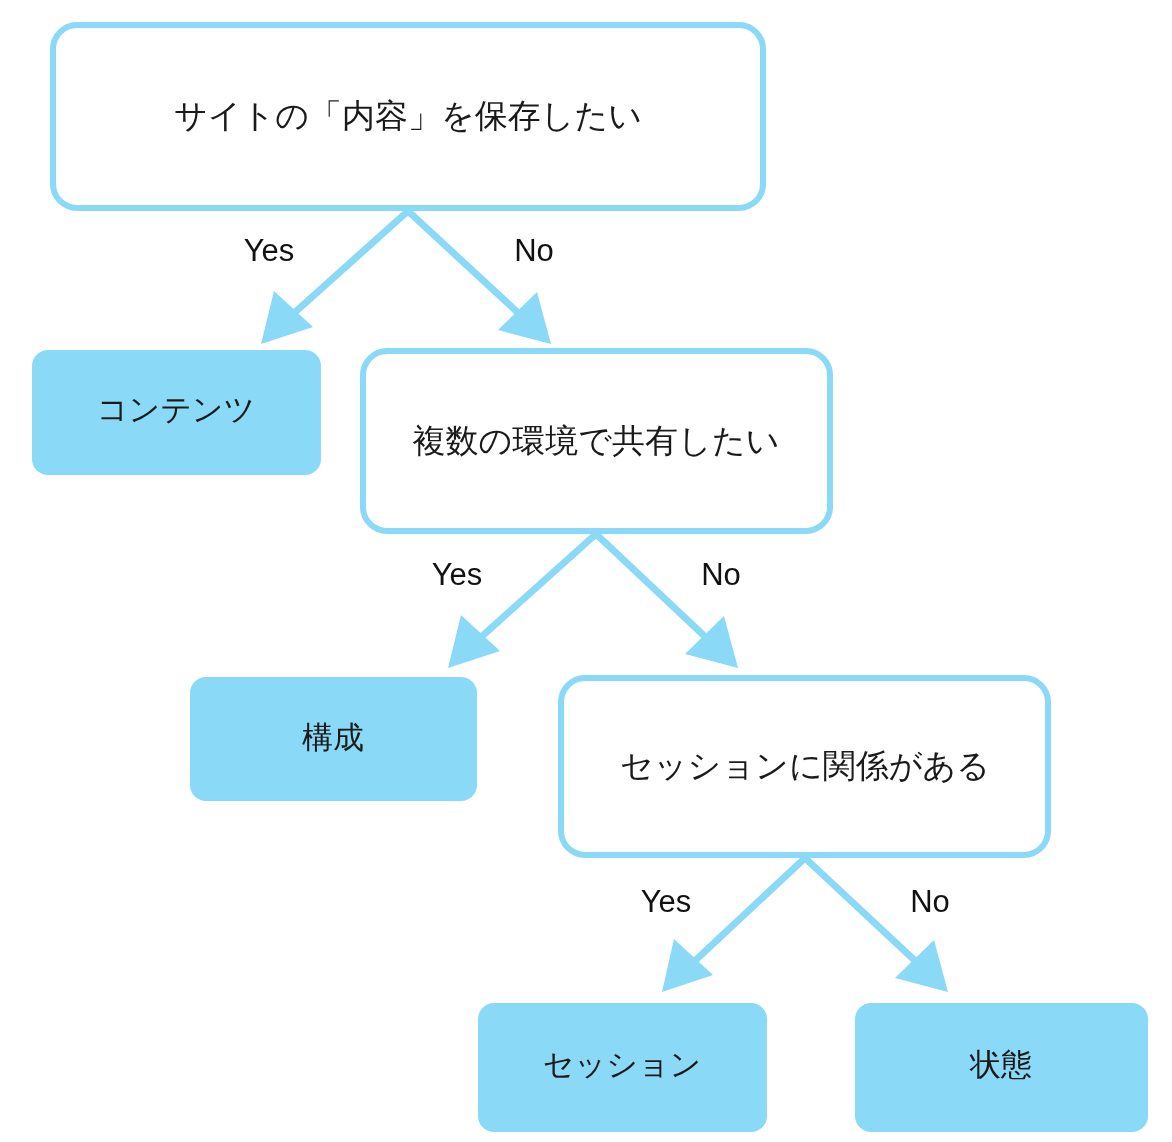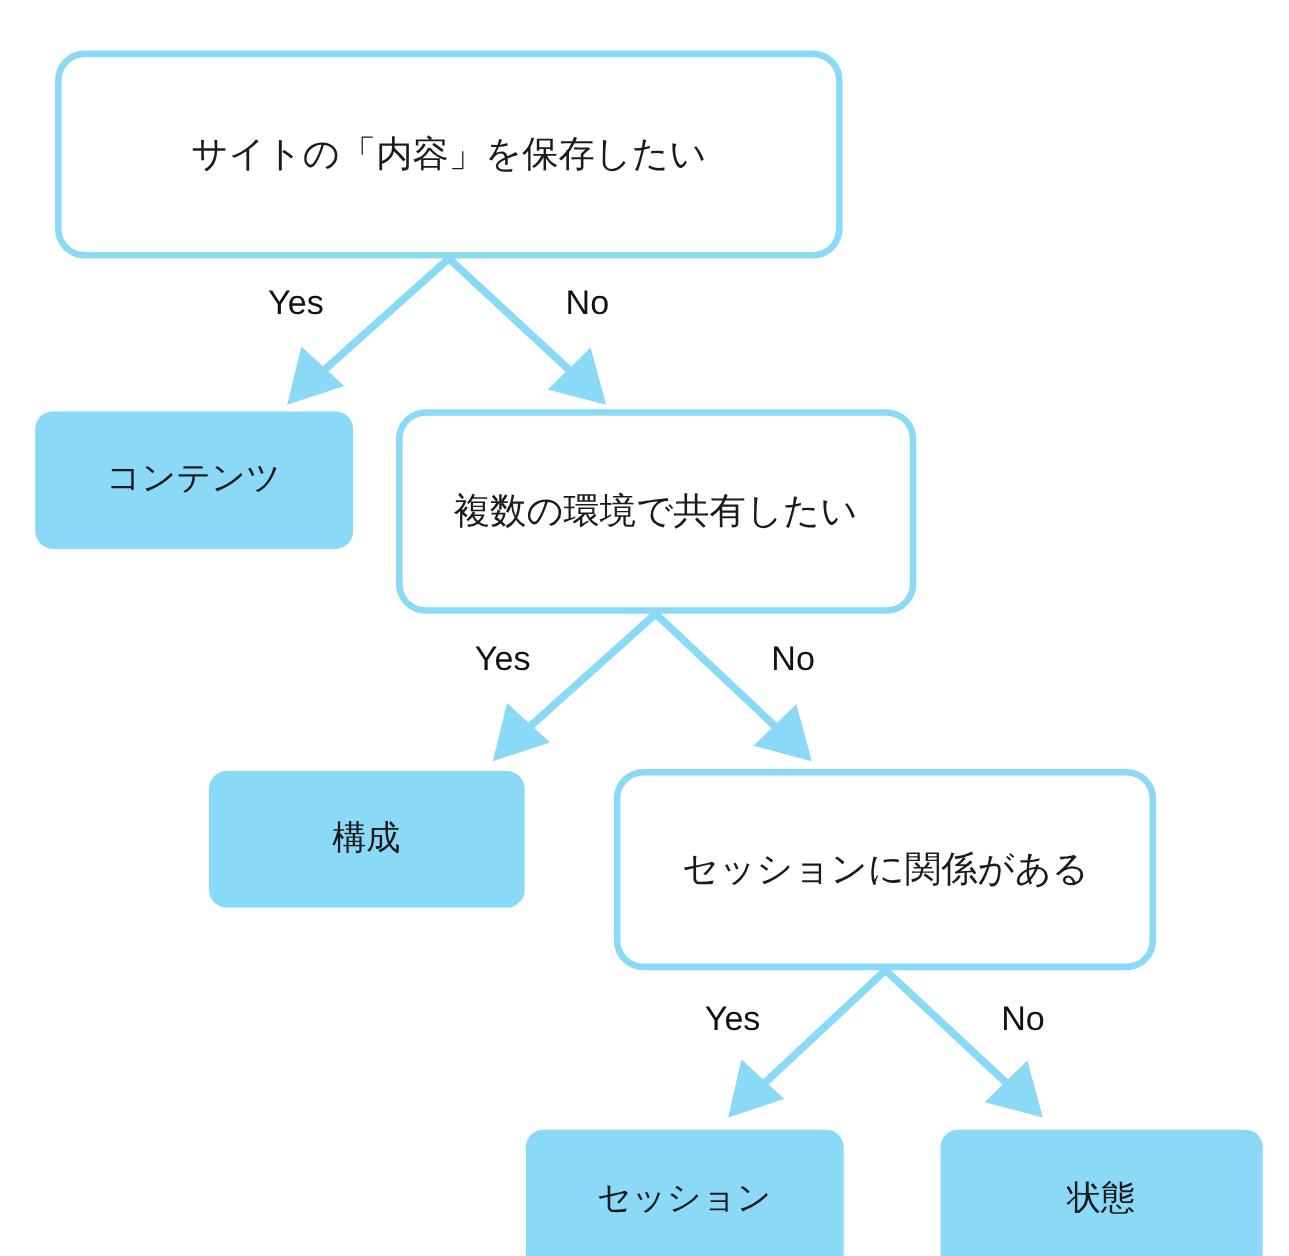--- a/index.html
+++ b/index.html
@@ -12,21 +12,20 @@
     width: 1172px;
     height: 1142px;
     overflow: hidden;
     font-family: "Liberation Sans", "DejaVu Sans", sans-serif;
   }
   #diagram-root {
     position: relative;
     width: 1172px;
     height: 996px;
     background: #ffffff;
-    margin-top: 24px;
   }
   svg.flow {
     display: block;
     width: 1172px;
     height: 1142px;
   }
   .node-box-outline {
     fill: #ffffff;
     stroke: #89d9f7;
     stroke-width: 6;

